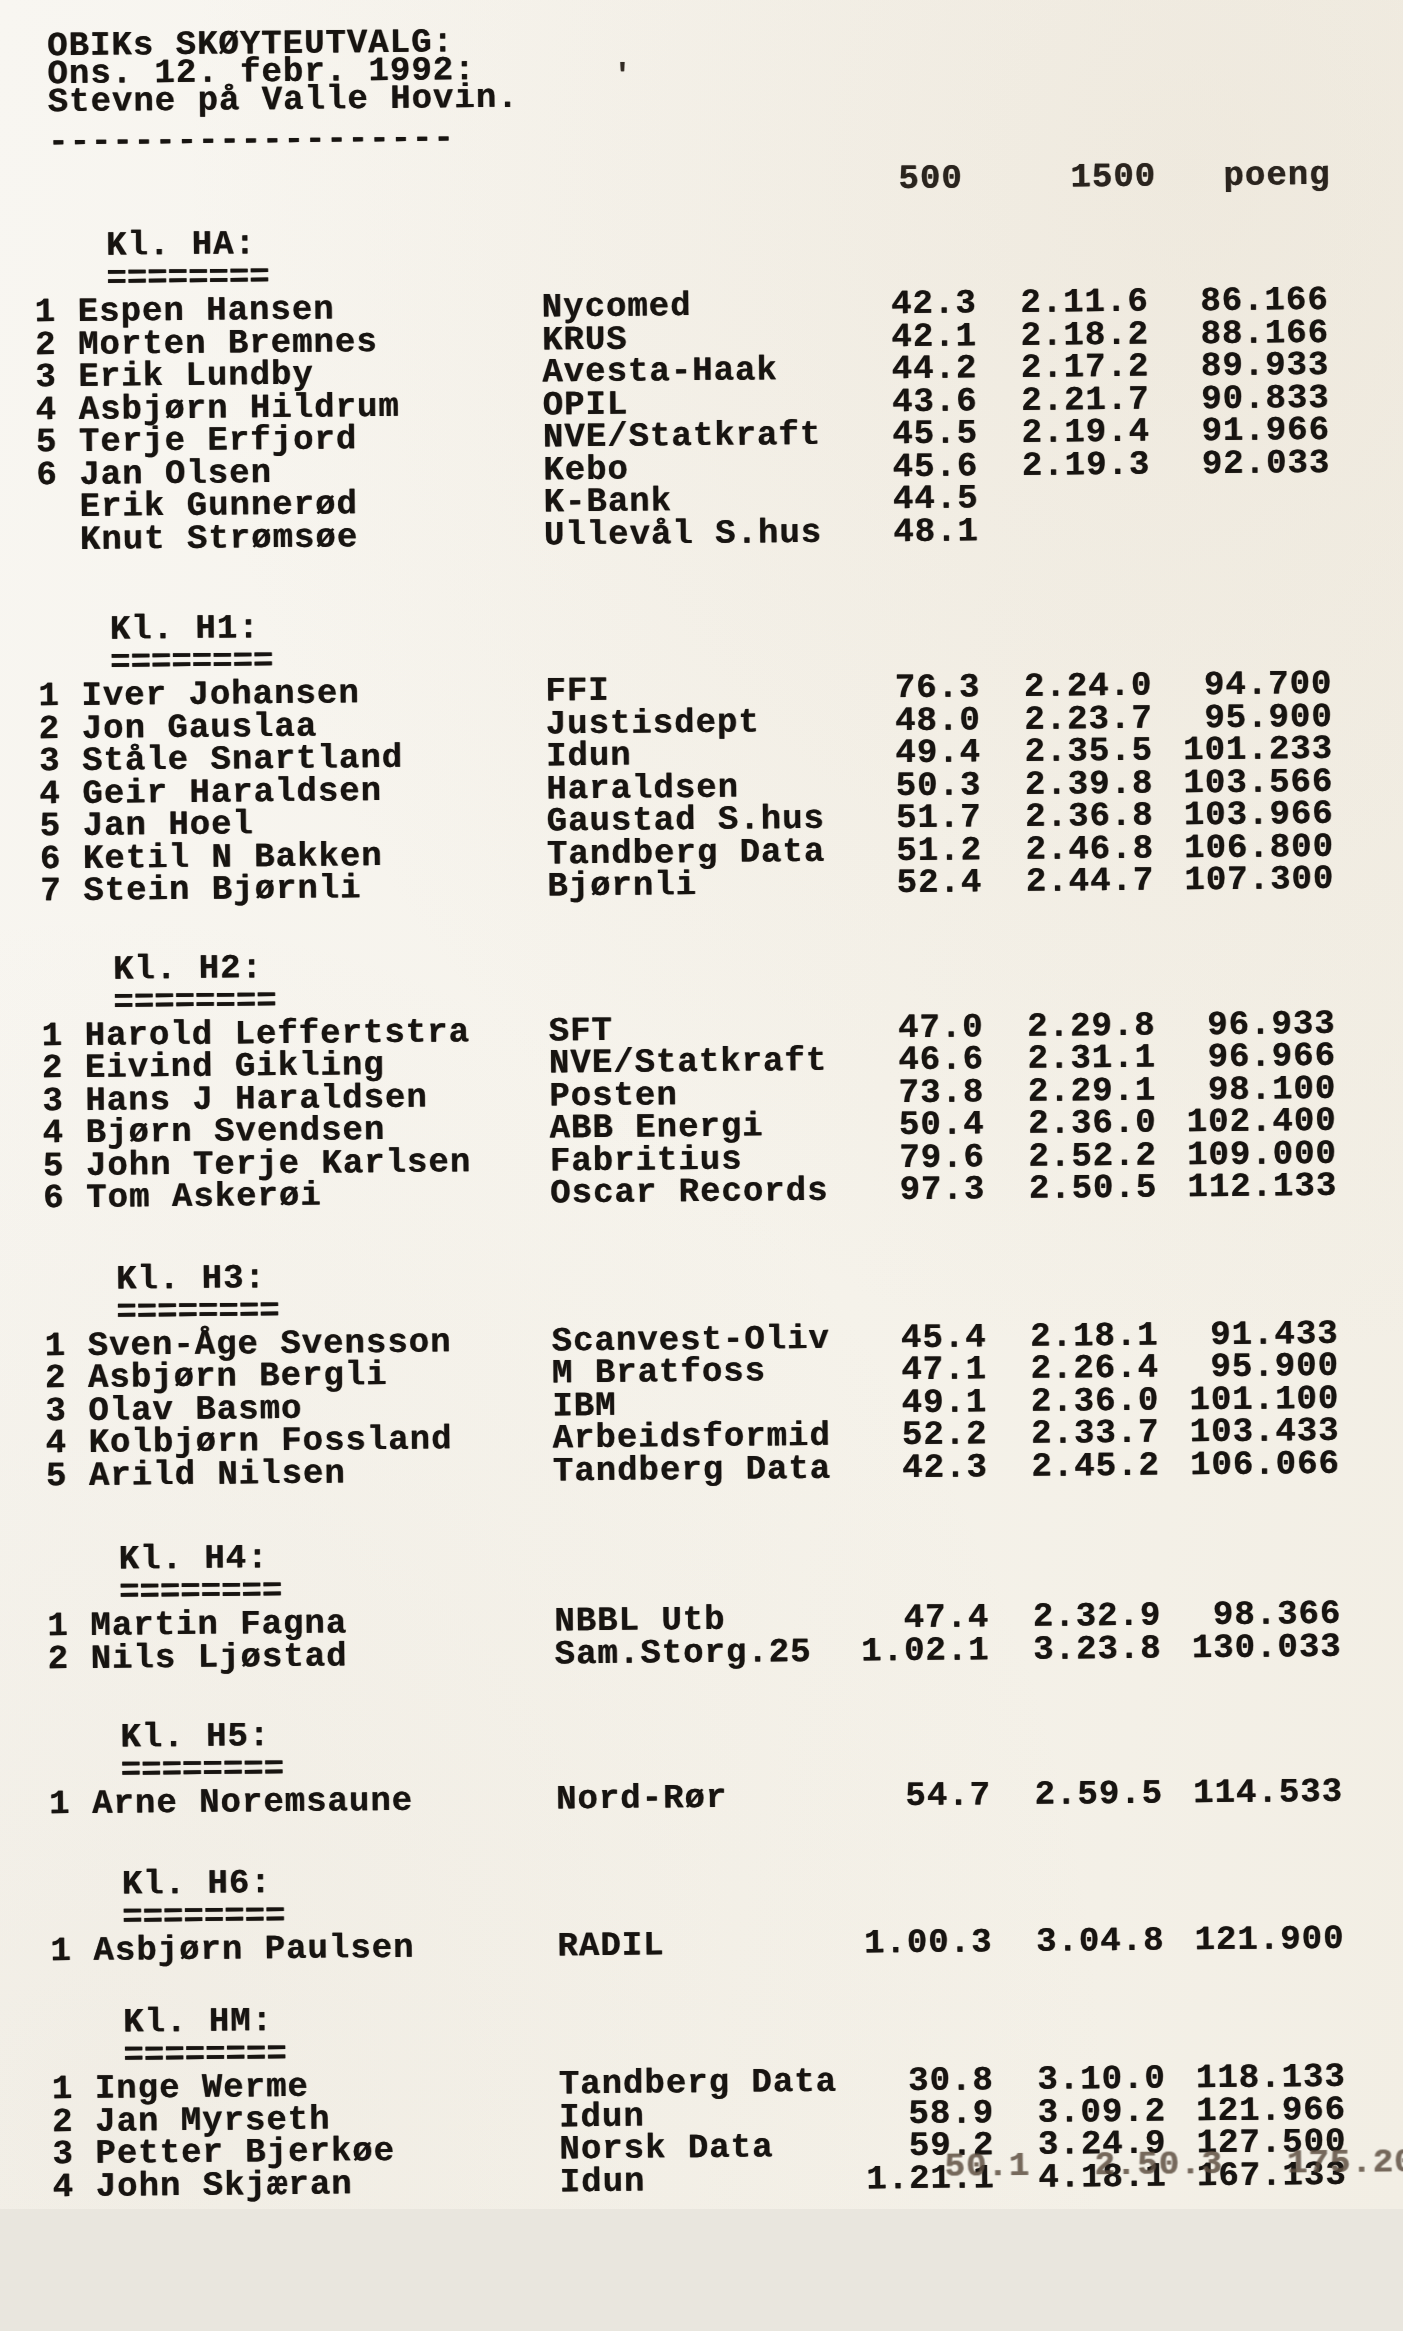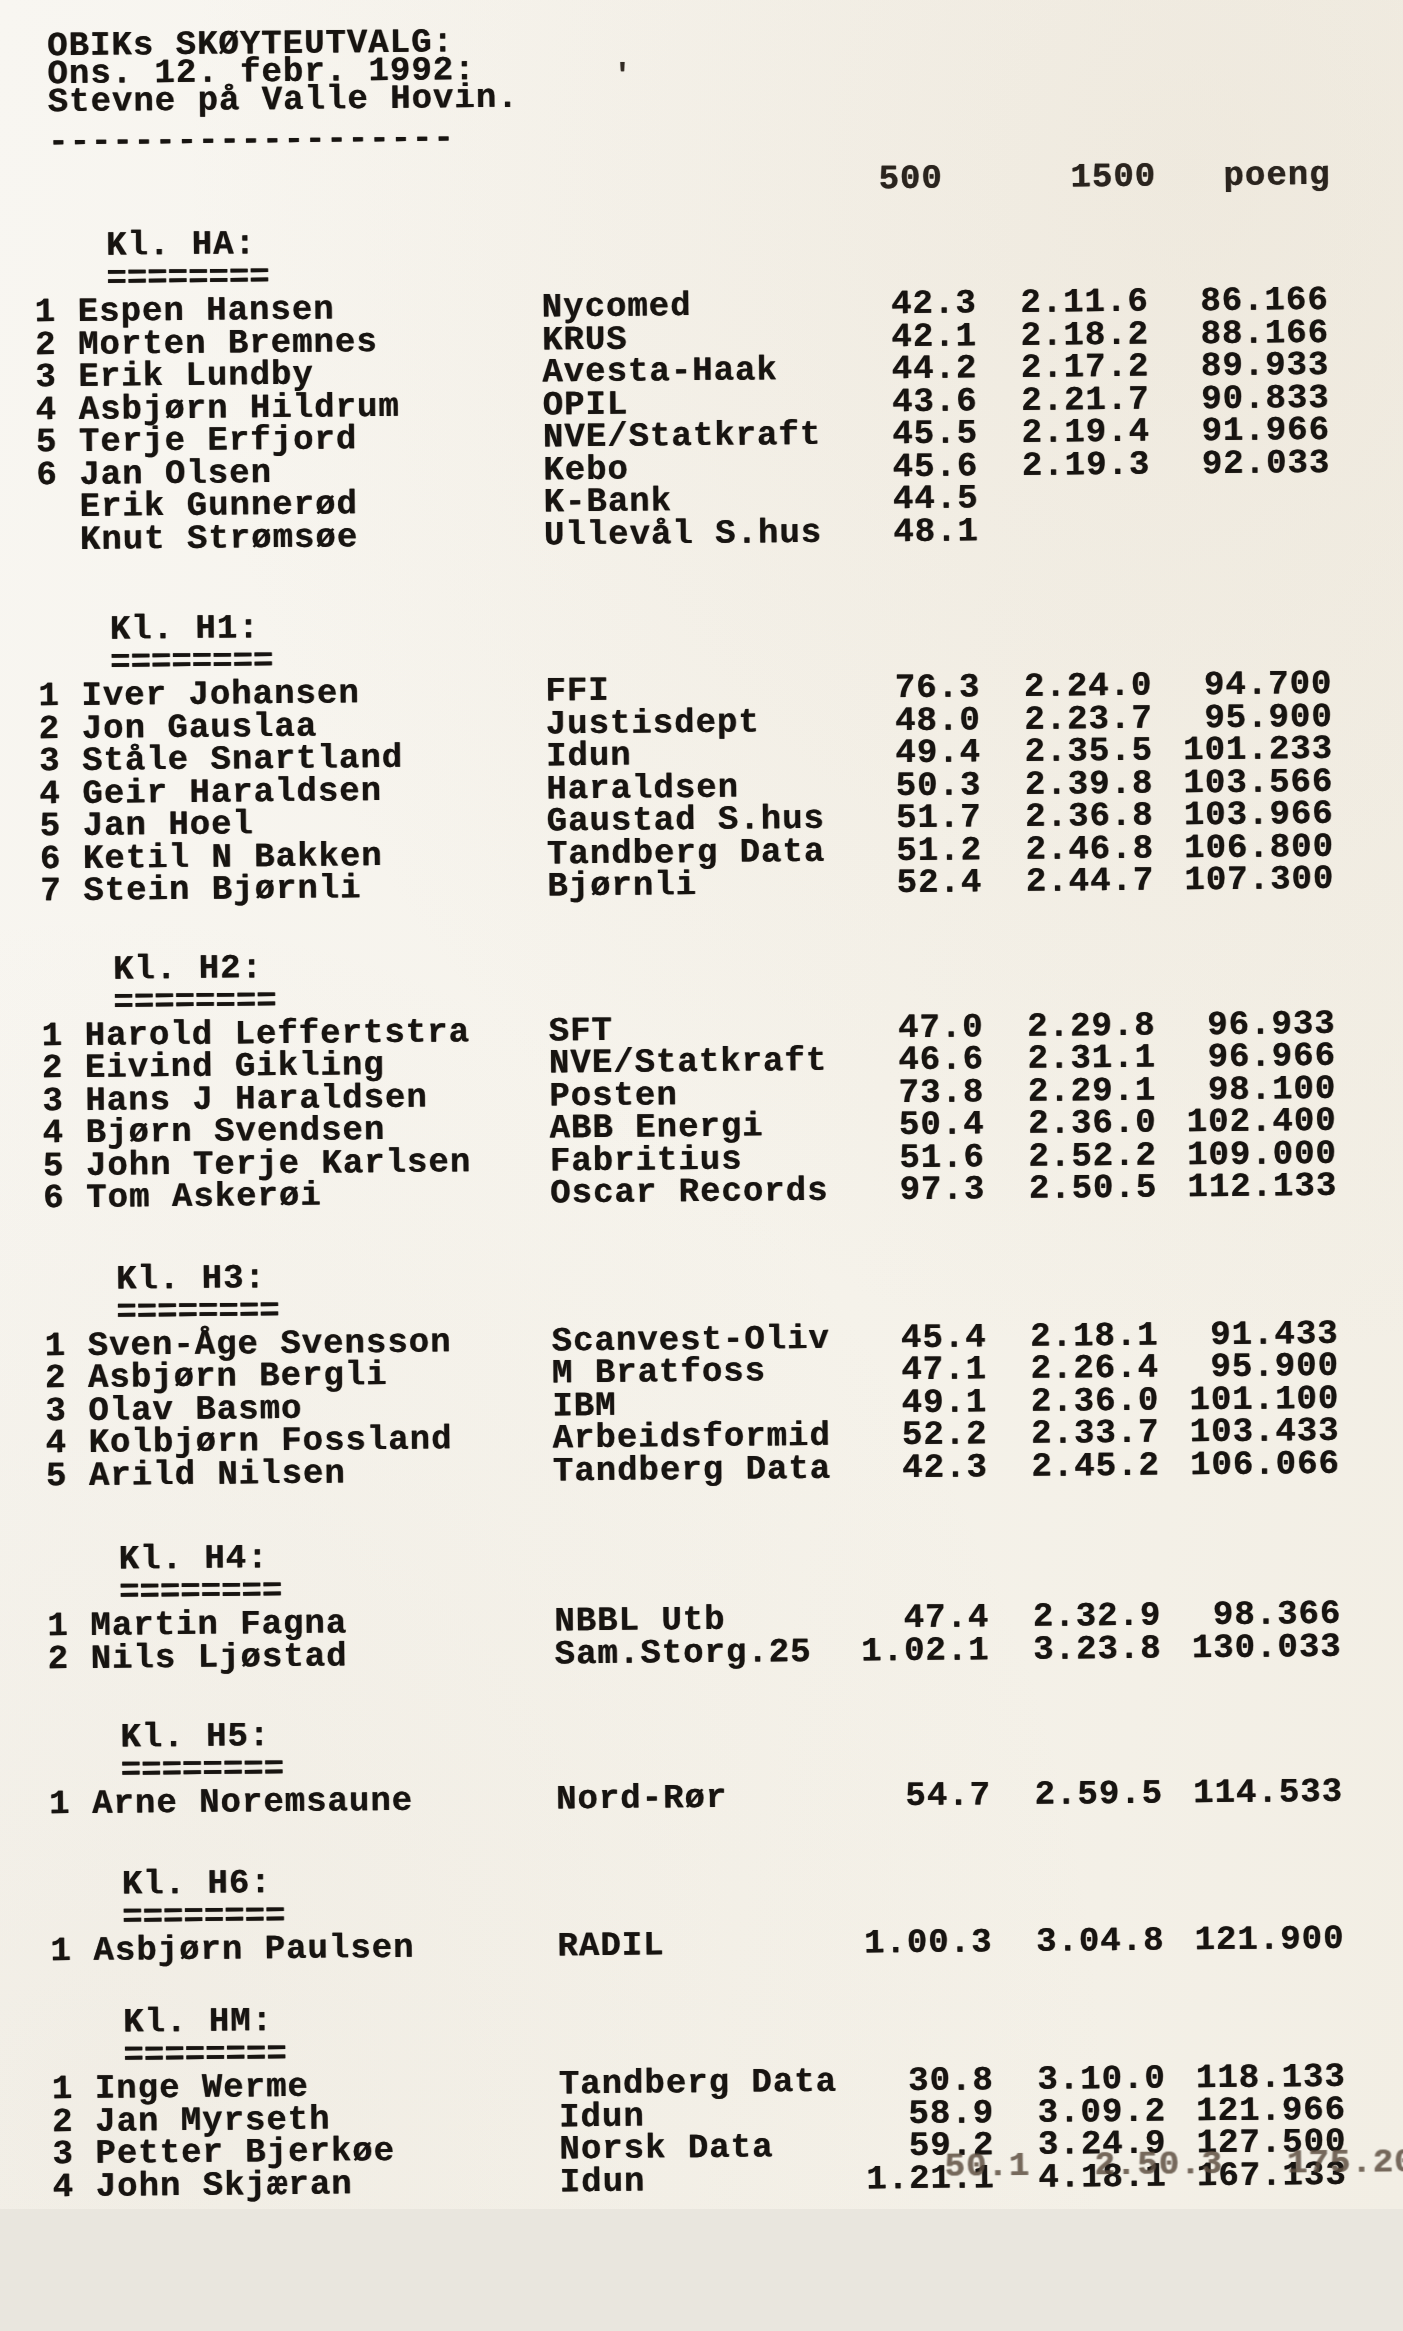--- a/index.html
+++ b/index.html
@@ -22,21 +22,21 @@
     font-weight:bold;
     font-size:34px;
     letter-spacing:1px;
     text-shadow:0.6px 0 0 rgba(35,28,22,.45), -0.4px 0 0 rgba(35,28,22,.3), 0 0 1px rgba(40,32,25,.35);
   }
   .doc-header{margin:26px 0 0 58px;line-height:28px;}
   .doc-header div{white-space:pre;}
   .divider{margin-left:58px;line-height:28px;letter-spacing:1px;margin-top:12px;}
   .col-headers{position:relative;height:33px;margin-top:12px;}
   .col-headers span{position:absolute;top:0;white-space:pre;color:#2a241e;}
-  .ch-500{left:888px;}
+  .ch-500{left:908px;}
   .ch-1500{left:1080px;font-family:Liberation Mono, monospace;}
   .ch-poeng{left:1233px;}
   .klass{margin:0;}
   .klass-title{padding-left:115px;line-height:33px;white-space:pre;}
   .klass-underline{padding-left:115px;line-height:33px;white-space:pre;letter-spacing:0;}
   .row{
     display:grid;
     grid-template-columns:43px 464px 300px 135px 172px 180px;
     padding-left:43px;
     line-height:32.5px;
@@ -238,21 +238,21 @@
             <span class="c name">Bjørn Svendsen</span>
             <span class="c club">ABB Energi</span>
             <span class="c t500">50.4</span>
             <span class="c t1500">2.36.0</span>
             <span class="c poeng">102.400</span>
           </div>
           <div class="row">
             <span class="c rank">5</span>
             <span class="c name">John Terje Karlsen</span>
             <span class="c club">Fabritius</span>
-            <span class="c t500">51.6</span>
+            <span class="c t500">79.6</span>
             <span class="c t1500">2.52.2</span>
             <span class="c poeng">109.000</span>
           </div>
           <div class="row">
             <span class="c rank">6</span>
             <span class="c name">Tom Askerøi</span>
             <span class="c club">Oscar Records</span>
             <span class="c t500">97.3</span>
             <span class="c t1500">2.50.5</span>
             <span class="c poeng">112.133</span>

